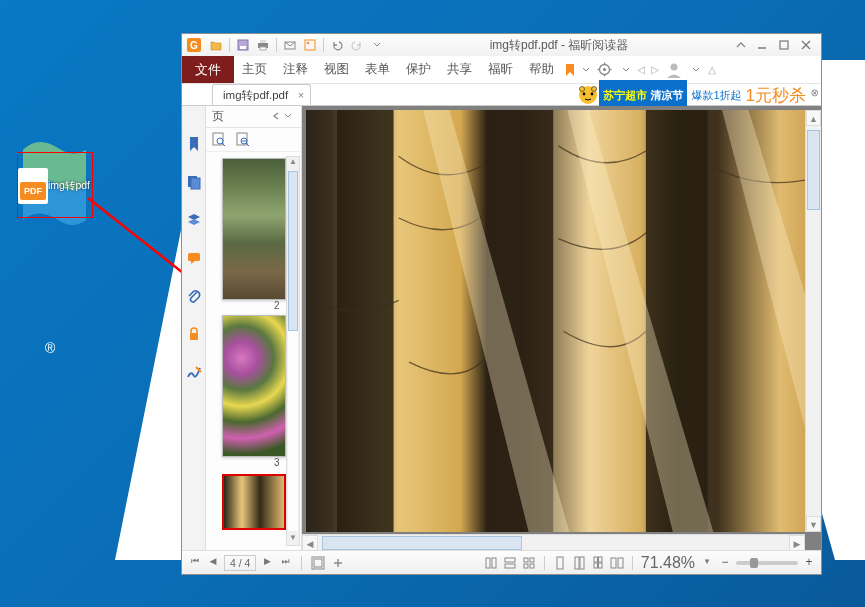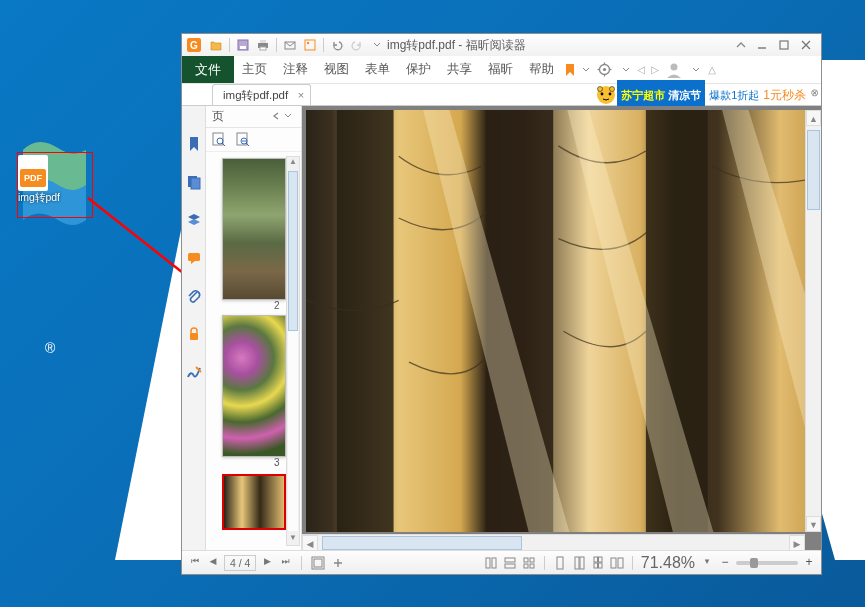--- a/index.html
+++ b/index.html
@@ -6,61 +6,61 @@
   body { width: 865px; height: 607px; background: linear-gradient(135deg, #0978c5 0%, #0a6db5 50%, #095a9a 100%); position: relative; overflow: hidden; }
 
   
   .win7-flag { position:absolute; left:18px; top:130px; width:70px; height:100px; }
   .win7-flag svg { width:100%; height:100%; }
   .brand-r { position:absolute; left:45px; top:340px; color:#fff; font-size:14px; }
   .big-slash { position:absolute; left:115px; top:60px; width:760px; height:500px; pointer-events:none; }
   .big-slash svg { width:100%; height:100%; }
 
   
-  .desktop-icon { position:absolute; left:17px; top:152px; width:76px; height:66px; border:1px solid #ff0000; display:flex; flex-direction:column; align-items:flex-start; padding-top:2px; }
+  .desktop-icon { position:absolute; left:17px; top:152px; width:76px; height:66px; border:1px solid #ff0000; display:flex; flex-direction:row; align-items:center; padding-top:2px; }
   .desktop-icon .file-ico { width:30px; height:36px; background:#fff; border-radius:2px; position:relative; display:flex; align-items:center; justify-content:center; }
   .desktop-icon .file-ico .badge { position:absolute; bottom:4px; width:26px; height:18px; background:#f68b1f; border-radius:2px; color:#fff; font-size:9px; font-weight:bold; display:flex; align-items:center; justify-content:center; }
   .desktop-icon .lbl { color:#fff; font-size:10.5px; margin-top:0; text-shadow:0 0 3px rgba(0,0,0,0.8); }
 
   
   .arrow { position:absolute; left:80px; top:180px; width:170px; height:150px; pointer-events:none; }
 
   
   .window { position:absolute; left:181px; top:33px; width:641px; height:542px; background:#fff; border:1px solid #8e8e8e; display:flex; flex-direction:column; }
   .titlebar-row { height:22px; background:linear-gradient(#fefefe,#f1f1f1); display:flex; align-items:center; font-size:11px; color:#555; }
   .tb-logo { width:18px; height:18px; margin:0 3px; display:flex; align-items:center; justify-content:center; }
   .tb-logo svg,.qat-btn svg,.win-btn svg,.menu-arrow svg,.search-ico svg,.gear svg,.panel-btn svg,.sidebar-ico svg,.status-left svg,.status-right svg,.th-dot svg,.th-arrow svg,.user svg { display:block; }
   .qat { display:flex; align-items:center; }
   .qat-btn { width:18px; height:18px; margin:0 1px; display:flex; align-items:center; justify-content:center; cursor:pointer; }
   .qat-sep { width:1px; height:14px; background:#ccc; margin:0 3px; }
-  .titlebar-center { flex:1; text-align:left; font-size:12px; color:#5a5a5a; }
+  .titlebar-center { flex:1; text-align:center; font-size:12px; color:#5a5a5a; }
   .win-ctrls { display:flex; margin-right:4px; }
   .win-btn { width:22px; height:16px; display:flex; align-items:center; justify-content:center; cursor:pointer; }
 
   .menubar { height:28px; background:#fff; display:flex; align-items:center; font-size:12.5px; color:#555; border-bottom:1px solid #e5e5e5; }
-  .file-tab { background:#14532d; color:#fff; padding:0 13px; height:100%; display:flex; align-items:center; font-size:13px; }
+  .file-tab { background:#7f1d1d; color:#fff; padding:0 13px; height:100%; display:flex; align-items:center; font-size:13px; }
   .menu-item { padding:0 8px; height:100%; display:flex; align-items:center; cursor:pointer; }
   .menu-arrow { width:16px; display:flex; align-items:center; justify-content:center; }
   .menu-search { flex:1; display:flex; align-items:center; border:1px solid #ddd; height:20px; margin:0 4px; padding:0 4px; }
   .menu-search input { flex:1; border:none; outline:none; font-size:11px; color:#888; }
   .mag { width:14px; color:#f68b1f; }
   .gear { width:18px; margin:0 3px; }
   .menu-navbtn { width:14px; color:#aaa; font-size:10px; text-align:center; cursor:pointer; }
   .user { width:20px; margin:0 3px; }
   .menu-end { width:16px; font-size:10px; color:#aaa; text-align:center; cursor:pointer; }
 
   .tabstrip { height:22px; background:#fff; display:flex; align-items:flex-end; border-bottom:1px solid #ccc; padding-left:30px; position:relative; }
   .doc-tab { height:21px; border:1px solid #ccc; border-bottom:none; background:#fff; display:flex; align-items:center; padding:0 22px 0 10px; font-size:11.5px; color:#444; position:relative; border-radius:3px 3px 0 0; }
   .doc-tab .x { position:absolute; right:6px; font-size:11px; color:#888; cursor:pointer; }
   .ad-banner { position:absolute; right:15px; top:0; height:22px; display:flex; align-items:center; font-size:11px; }
   .tiger { width:22px; height:22px; display:flex; align-items:center; justify-content:center; }
   .ad1 { background:#0b70cc; color:#ff0; font-weight:bold; padding:8px 4px; font-size:11px; }
   .ad1 .white { color:#fff; }
   .ad2 { color:#0b70cc; padding:0 4px; font-size:11px; }
-  .ad3 { color:#f68b1f; font-size:12px; }
+  .ad3 { color:#f68b1f; font-size:17px; }
   .ad-x { position:absolute; right:2px; top:3px; font-size:10px; color:#888; cursor:pointer; }
 
   .workarea { flex:1; display:flex; overflow:hidden; }
   .sidebar { width:24px; background:#f3f3f3; border-right:1px solid #ddd; display:flex; flex-direction:column; align-items:center; padding-top:30px; gap:22px; }
   .sidebar-ico { width:16px; height:16px; cursor:pointer; }
 
   .thumb-panel { width:96px; background:#fdfdfd; border-right:1px solid #ddd; display:flex; flex-direction:column; }
   .tp-head { height:22px; border-bottom:1px solid #e5e5e5; display:flex; align-items:center; padding:0 6px; font-size:12px; color:#555; }
   .tp-head .sp { flex:1; }
   .th-arrow,.th-dot { width:12px; height:12px; cursor:pointer; }

